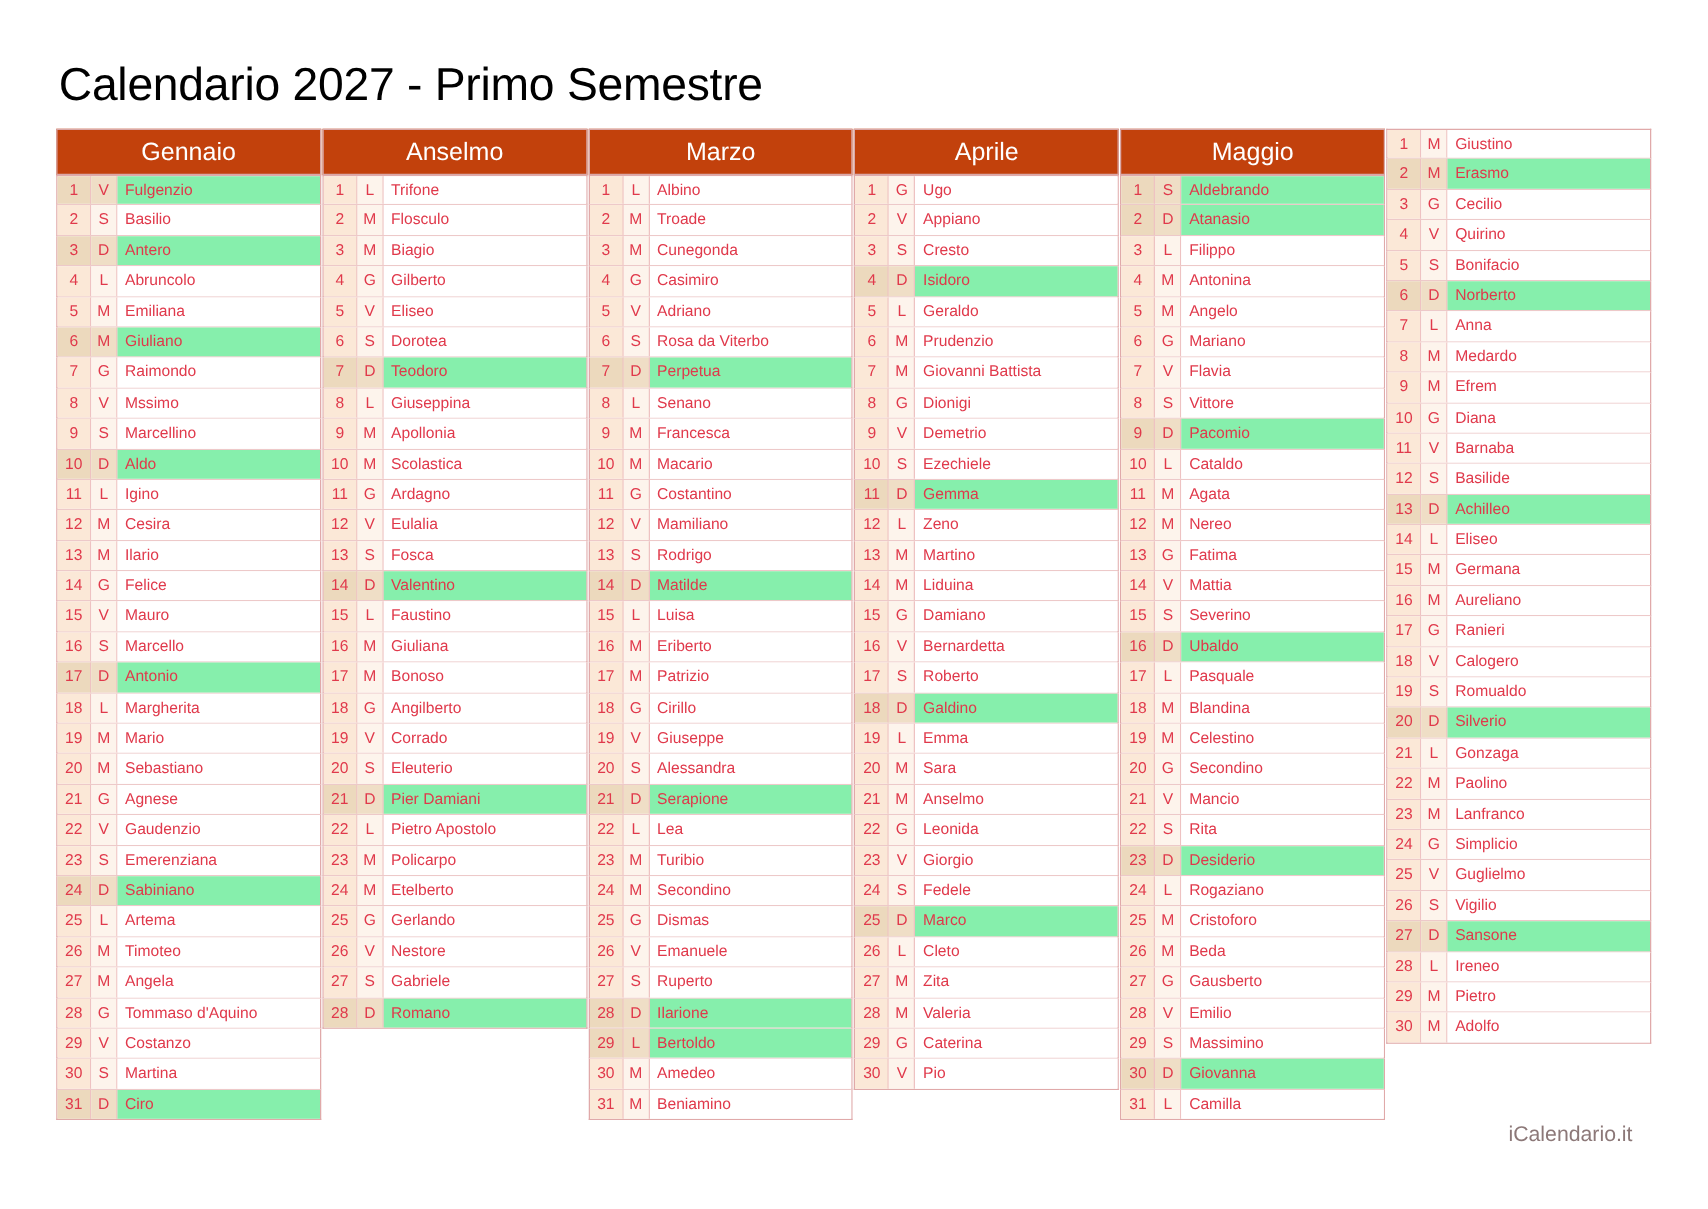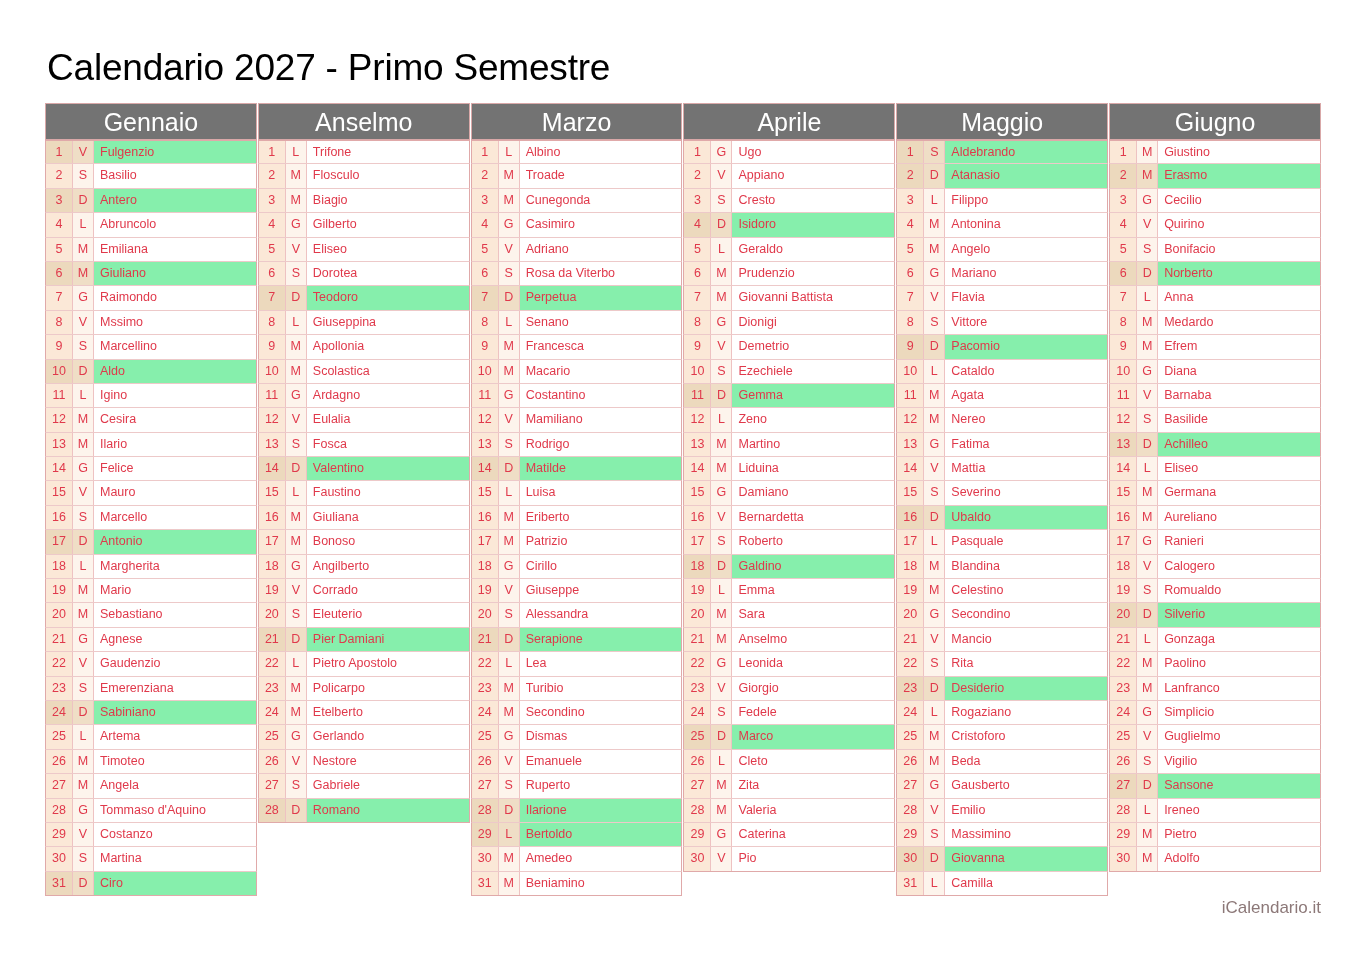--- a/index.html
+++ b/index.html
@@ -42,23 +42,23 @@
     width: 212px;
     box-sizing: border-box;
     margin-right: 1px;
   }
   .month-col:last-child { margin-right: 0; }
 
   .month-head {
     height: 37px;
     line-height: 37px;
     text-align: center;
-    background: #737373;
+    background: #c2410c;
     color: #ffffff;
-    font-size: 25px;
+    font-size: 20px;
     border: 1px solid #d9a8a8;
     box-sizing: border-box;
   }
   .days {
     display: block;
   }
   .day-row {
     display: flex;
     height: 24.4px;
     box-sizing: border-box;
@@ -97,21 +97,21 @@
     padding-left: 6px;
     background: #ffffff;
   }
   
   .day-row.hl .c-num  { background: #ecd9bd; }
   .day-row.hl .c-dow  { background: #efdec6; }
   .day-row.hl .c-name { background: #86efac; }
 
   .footer {
     position: absolute;
-    right: 45px;
+    right: 60px;
     top: 898px;
     font-size: 17px;
     color: #8c7878;
     white-space: nowrap;
   }
 </style>
 </head>
 <body>
 
 <div class="page">
@@ -897,21 +897,20 @@
             <div class="c-name">Giovanna</div>
           </div>
           <div class="day-row last">
             <div class="c-num">31</div>
             <div class="c-dow">L</div>
             <div class="c-name">Camilla</div>
           </div>
         </div>
       </div>
       <div class="month-col">
-        <div class="month-head">Giugno</div>
         <div class="days">
           <div class="day-row first">
             <div class="c-num">1</div>
             <div class="c-dow">M</div>
             <div class="c-name">Giustino</div>
           </div>
           <div class="day-row hl">
             <div class="c-num">2</div>
             <div class="c-dow">M</div>
             <div class="c-name">Erasmo</div>

